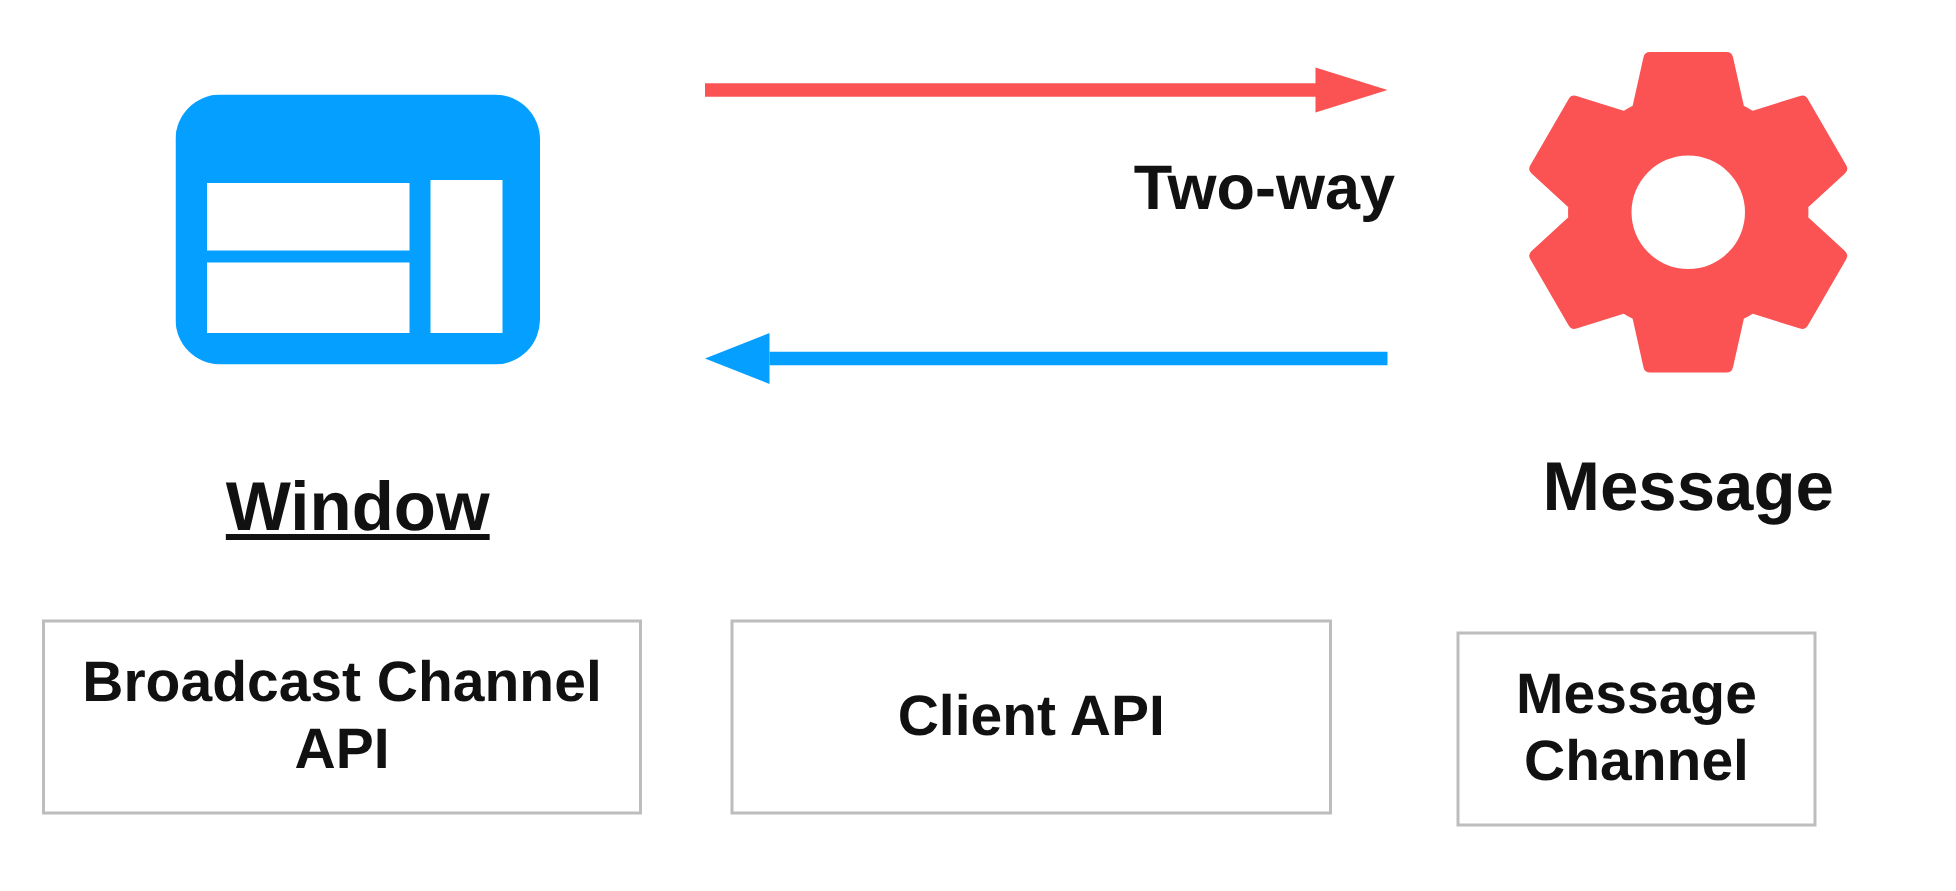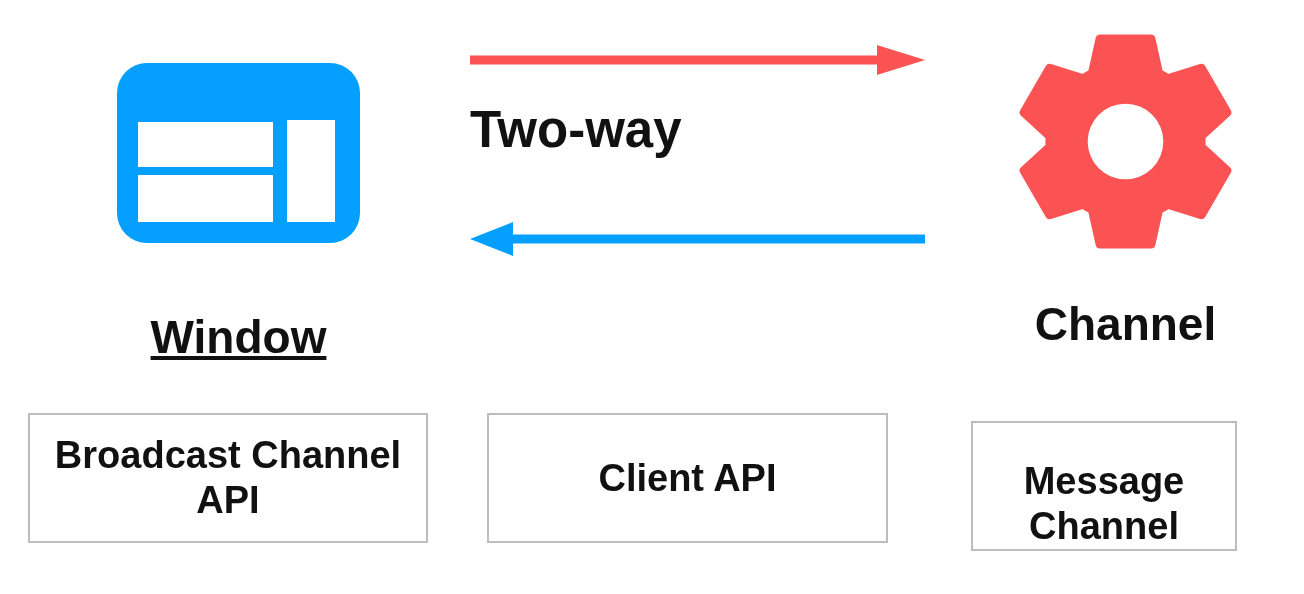--- a/index.html
+++ b/index.html
@@ -16,44 +16,44 @@
     position:absolute;
     text-align:center;
     font-weight:700;
     font-size:46px;
     line-height:1.05;
     color:#111;
   }
   #comm-text{
     position:absolute;
     left:470px;top:101px;width:460px;
-    text-align:left;
+    text-align:right;
     font-weight:700;
-    font-size:51px;
+    font-size:42px;
     line-height:1.15;
     color:#111;
   }
   .api-box{
     position:absolute;
     box-sizing:border-box;
     background:#fff;
     border:2px solid #bdbdbd;
     display:flex;
     align-items:center;
     justify-content:center;
     text-align:center;
     font-weight:700;
     font-size:38px;
     line-height:1.18;
     padding:0 8px;
     color:#111;
   }
   #api-box-broadcast{left:28px;top:413px;width:400px;height:130px;}
   #api-box-client{left:487px;top:413px;width:401px;height:130px;}
-  #api-box-message{left:971px;top:421px;width:266px;height:130px;align-items:flex-end;}
+  #api-box-message{left:971px;top:421px;width:240px;height:130px;}
   svg{display:block;}
 </style>
 </head>
 <body>
 
 <div id="canvas">
 
   <svg class="abs" style="left:0;top:0;" width="1304" height="594" viewBox="0 0 1304 594">
     <g>
       <line x1="470" y1="60" x2="882" y2="60" stroke-width="9" stroke="#FB5353"></line>
@@ -70,21 +70,21 @@
     <rect x="21" y="59" width="135" height="45" fill="#ffffff"></rect>
     <rect x="21" y="112" width="135" height="47" fill="#ffffff"></rect>
     <rect x="170" y="57" width="48" height="102" fill="#ffffff"></rect>
   </svg>
   <div class="node-label" style="left:87px;top:313px;width:303px;text-decoration:underline;">Window</div>
 
   <svg class="abs" style="left:1018px;top:33px;" width="215" height="217" viewBox="0 0 216 216">
     <path d="M74.7 39.7 L82.4 5.1 L133.6 5.1 L141.3 39.7 A76 76 0 0 1 150.5 45.0 L184.2 34.4 L209.9 78.8 L183.8 102.7 A76 76 0 0 1 183.8 113.3 L209.9 137.2 L184.2 181.6 L150.5 171.0 A76 76 0 0 1 141.3 176.3 L133.6 210.9 L82.4 210.9 L74.7 176.3 A76 76 0 0 1 65.5 171.0 L31.8 181.6 L6.1 137.2 L32.2 113.3 A76 76 0 0 1 32.2 102.7 L6.1 78.8 L31.8 34.4 L65.5 45.0 A76 76 0 0 1 74.7 39.7 Z" stroke-width="9" stroke-linejoin="round" fill="#FB5353" stroke="#FB5353"></path>
     <circle cx="108" cy="108" r="38" fill="#ffffff"></circle>
   </svg>
-  <div class="node-label" style="left:983px;top:300px;width:285px;">Channel</div>
+  <div class="node-label" style="left:983px;top:300px;width:285px;">Message</div>
 
   <div id="comm-text">
     <div>Two-way</div>
   </div>
 
   <div class="api-box" id="api-box-client">
     <span>Client API</span>
   </div>
   <div class="api-box" id="api-box-broadcast">
     <span>Broadcast Channel API</span>

